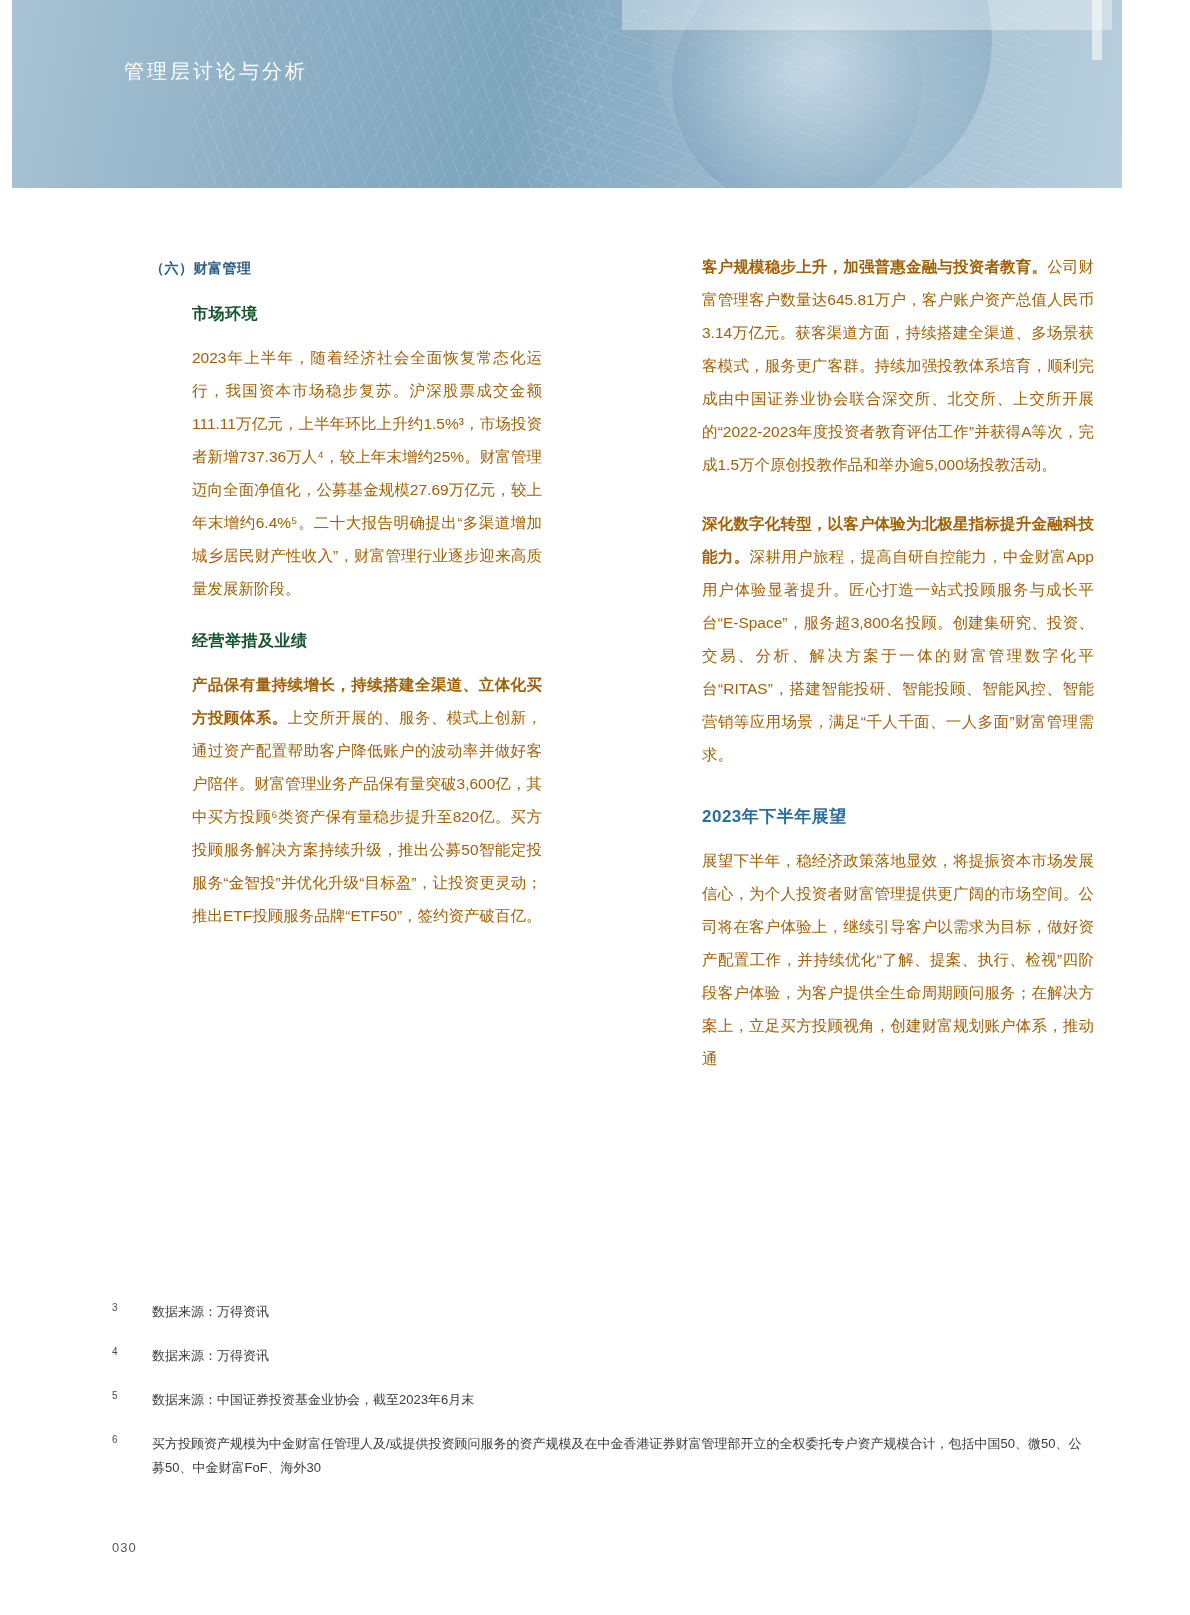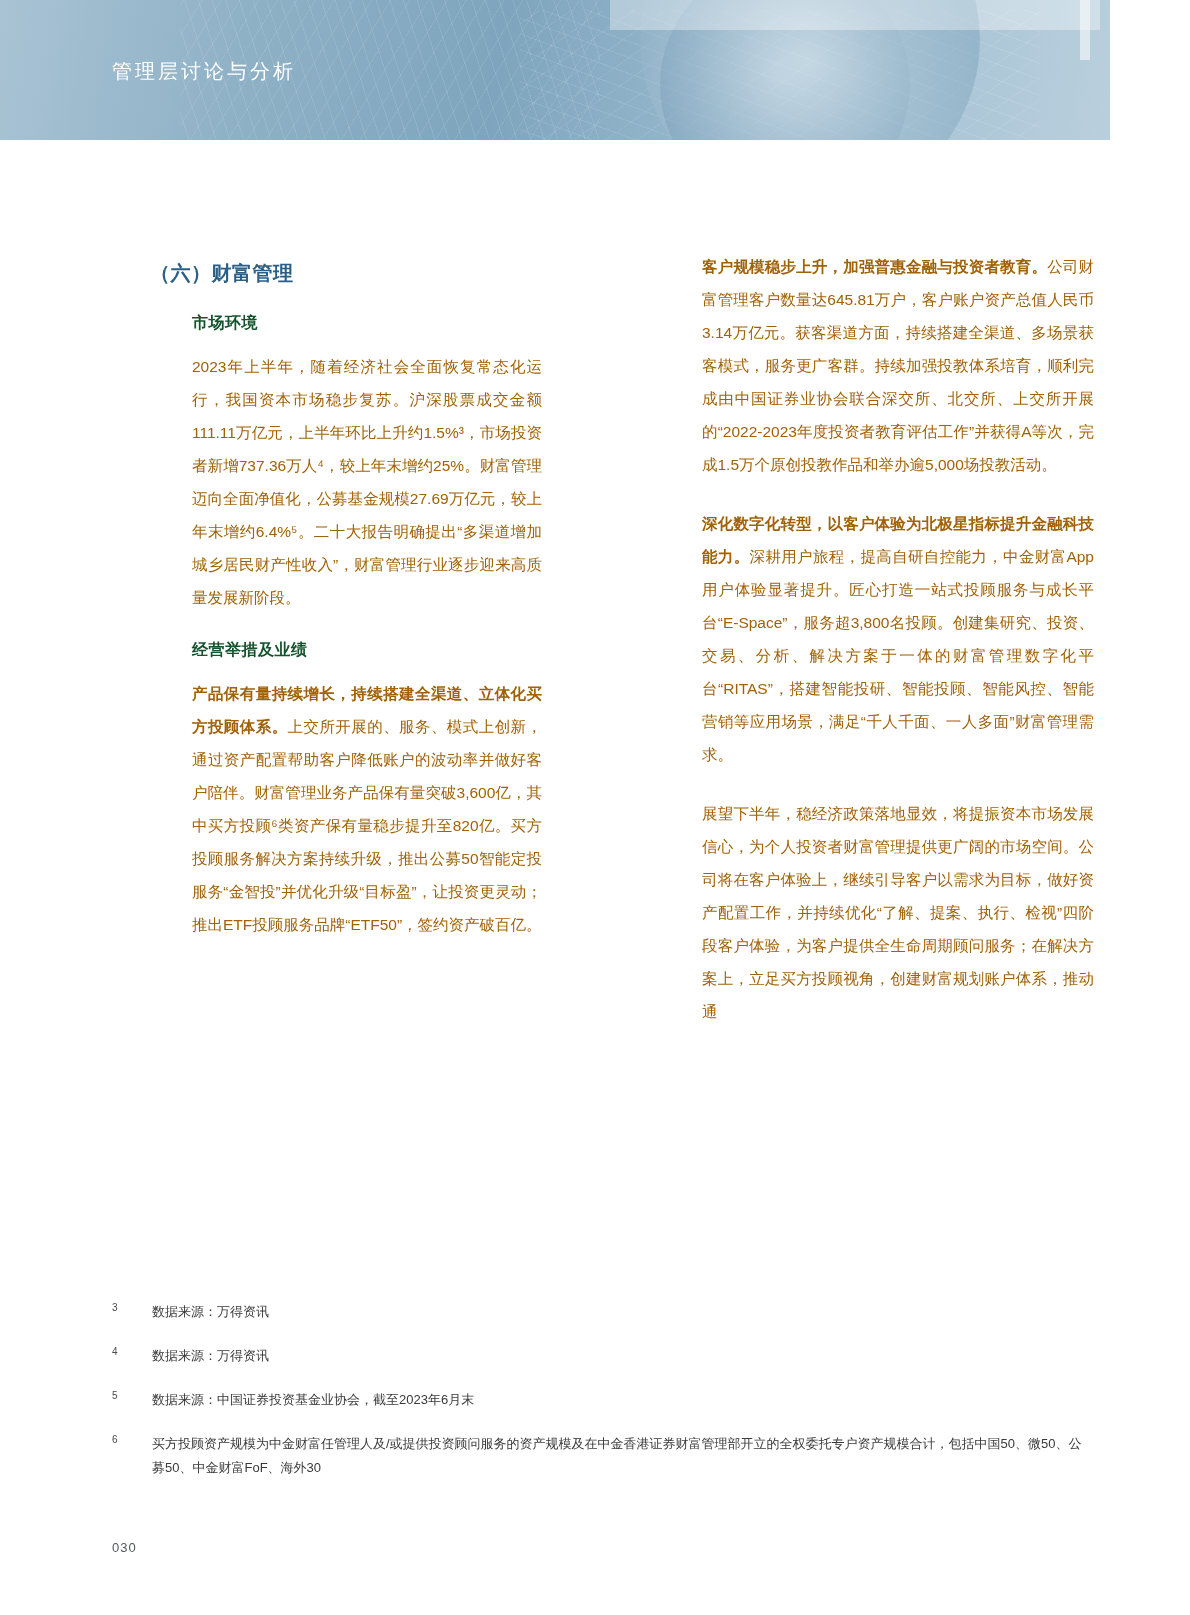--- a/index.html
+++ b/index.html
@@ -12,24 +12,24 @@
     background: #ffffff;
     font-family: "Liberation Sans", sans-serif;
     color: #231f20;
     position: relative;
     overflow: hidden;
   }
 
   
   .header-band {
     position: absolute;
-    left: 0;
+    left: 12px;
     top: 0;
     width: 1110px;
-    height: 140px;
+    height: 188px;
     background: linear-gradient(100deg, #a9c3d4 0%, #8fb1c6 22%, #7ea5bd 45%, #9ebdd1 70%, #b9cfdd 100%);
     overflow: hidden;
   }
   .header-band .globe {
     position: absolute;
     right: 130px;
     top: -130px;
     width: 340px;
     height: 340px;
     border-radius: 50%;
@@ -98,21 +98,21 @@
     width: 1190px;
   }
   .col {
     position: absolute;
     width: 392px;
   }
   .col-left { left: 150px; top: 10px; }
   .col-right { left: 702px; top: 0px; }
 
   h2.section-title {
-    font-size: 20px;
+    font-size: 14px;
     color: #2b5f85;
     margin: 0 0 26px 0;
     font-weight: bold;
     letter-spacing: 0.5px;
   }
   h3.sub-title {
     font-size: 16px;
     color: #14532d;
     margin: 0 0 16px 0;
     font-weight: bold;
@@ -190,20 +190,21 @@
     <h2 class="section-title">（六）财富管理</h2>
     <h3 class="sub-title">市场环境</h3>
     <p class="para indent">2023年上半年，随着经济社会全面恢复常态化运行，我国资本市场稳步复苏。沪深股票成交金额111.11万亿元，上半年环比上升约1.5%³，市场投资者新增737.36万人⁴，较上年末增约25%。财富管理迈向全面净值化，公募基金规模27.69万亿元，较上年末增约6.4%⁵。二十大报告明确提出“多渠道增加城乡居民财产性收入”，财富管理行业逐步迎来高质量发展新阶段。</p>
     <h3 class="sub-title indent2">经营举措及业绩</h3>
     <p class="para indent"><span class="bold-lead">产品保有量持续增长，持续搭建全渠道、立体化买方投顾体系。</span><span>上交所开展的、服务、模式上创新，通过资产配置帮助客户降低账户的波动率并做好客户陪伴。财富管理业务产品保有量突破3,600亿，其中买方投顾⁶类资产保有量稳步提升至820亿。买方投顾服务解决方案持续升级，推出公募50智能定投服务“金智投”并优化升级“目标盈”，让投资更灵动；推出ETF投顾服务品牌“ETF50”，签约资产破百亿。</span></p>
   </div>
 
   <div class="col col-right">
     <p class="para"><span class="bold-lead">客户规模稳步上升，加强普惠金融与投资者教育。</span><span>公司财富管理客户数量达645.81万户，客户账户资产总值人民币3.14万亿元。获客渠道方面，持续搭建全渠道、多场景获客模式，服务更广客群。持续加强投教体系培育，顺利完成由中国证券业协会联合深交所、北交所、上交所开展的“2022-2023年度投资者教育评估工作”并获得A等次，完成1.5万个原创投教作品和举办逾5,000场投教活动。</span></p>
     <p class="para"><span class="bold-lead">深化数字化转型，以客户体验为北极星指标提升金融科技能力。</span><span>深耕用户旅程，提高自研自控能力，中金财富App用户体验显著提升。匠心打造一站式投顾服务与成长平台“E-Space”，服务超3,800名投顾。创建集研究、投资、交易、分析、解决方案于一体的财富管理数字化平台“RITAS”，搭建智能投研、智能投顾、智能风控、智能营销等应用场景，满足“千人千面、一人多面”财富管理需求。</span></p>
+    <h3 class="outlook-title">2023年下半年展望</h3>
     <p class="para">展望下半年，稳经济政策落地显效，将提振资本市场发展信心，为个人投资者财富管理提供更广阔的市场空间。公司将在客户体验上，继续引导客户以需求为目标，做好资产配置工作，并持续优化“了解、提案、执行、检视”四阶段客户体验，为客户提供全生命周期顾问服务；在解决方案上，立足买方投顾视角，创建财富规划账户体系，推动通</p>
   </div>
 
 </div>
 
 <div class="footnotes">
   <div class="footnote-row">
     <div class="footnote-num">3</div>
     <div class="footnote-text">数据来源：万得资讯</div>
   </div>

